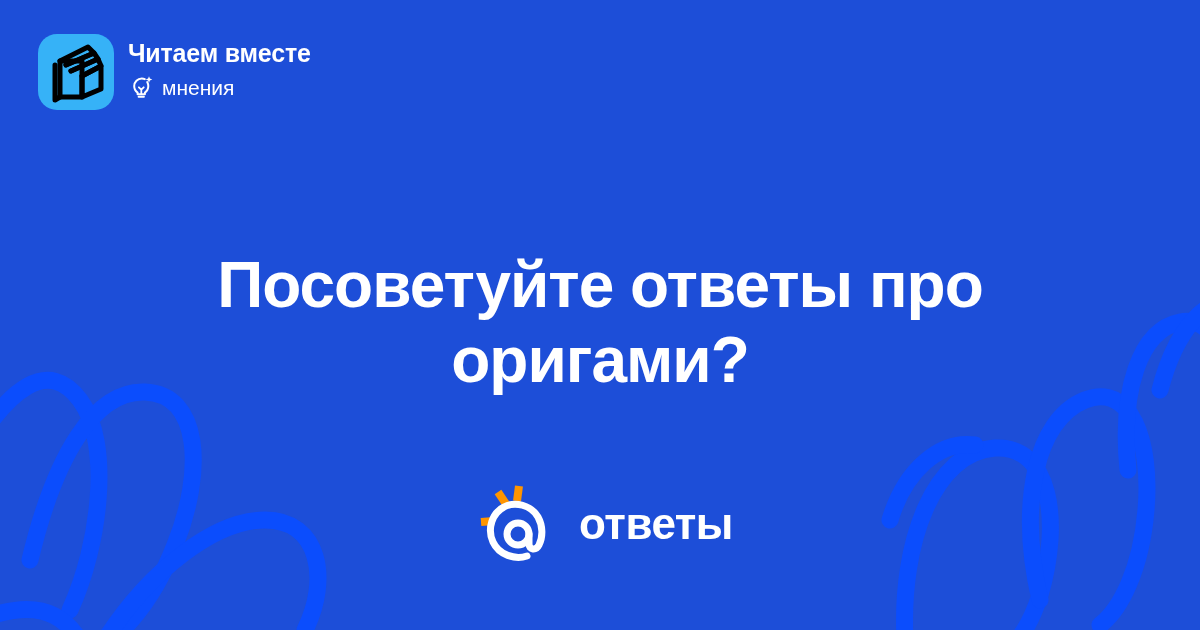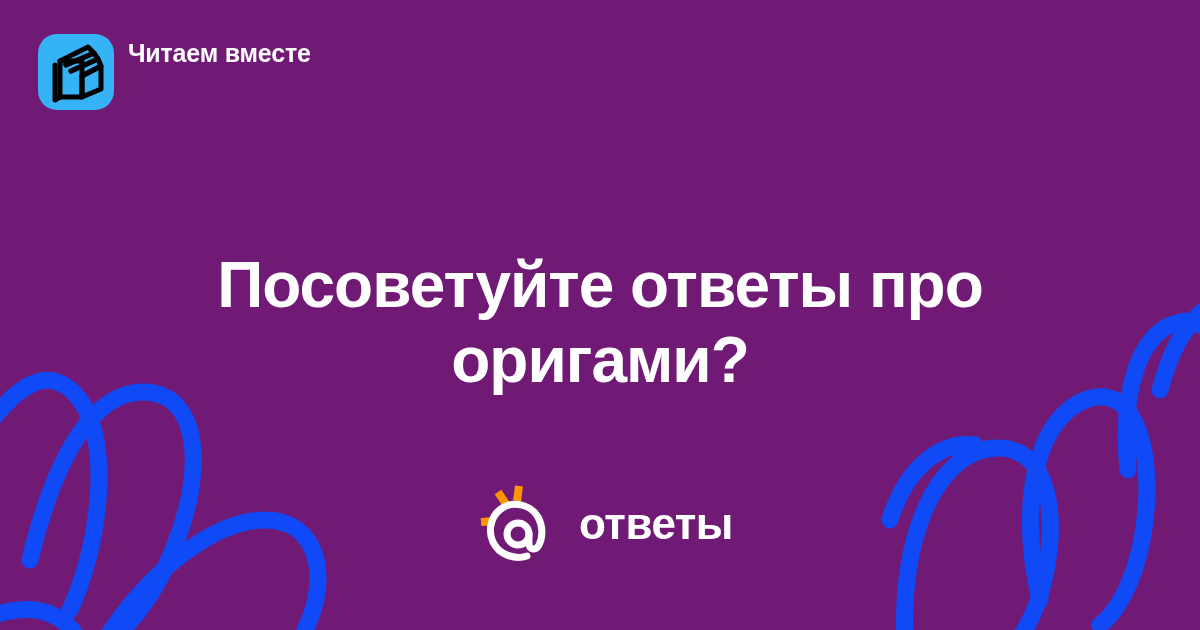--- a/index.html
+++ b/index.html
@@ -5,21 +5,21 @@
   html, body {
     margin: 0;
     padding: 0;
     background: #ffffff;
   }
   #card {
     position: relative;
     width: 1200px;
     height: 630px;
     overflow: hidden;
-    background: #701a75;
+    background: #1d4ed8;
     font-family: "Liberation Sans", "DejaVu Sans", sans-serif;
     box-sizing: border-box;
     padding-left: 16px;
   }
 
   
   #deco {
     position: absolute;
     left: 0; top: 0;
     width: 1200px;
@@ -158,20 +158,29 @@
           <path d="M28 31 L56 19 L60 25 L33 37"></path>
           <path d="M33 37 L60 25 L63 32 L44 42"></path>
           <path d="M44 63 L44 42 L63 32 L63 55 L44 63"></path>
           <path d="M17 31 L17 66 L22 63"></path>
         </g>
       </svg>
     </div>
 
     <div id="brand-text">
       <div id="brand-title">Читаем вместе</div>
+      <div id="brand-sub-row">
+        <svg id="bulb-icon" viewBox="0 0 26 26" xmlns="http://www.w3.org/2000/svg" aria-hidden="true">
+          <path d="M19.2 7.0 C19.9 8.2 20.3 9.6 20.3 11.1 C20.3 14.0 18.8 16.3 16.9 17.6 L16.9 19.2 L9.6 19.2 L9.6 17.6 C7.7 16.3 6.2 14.0 6.2 11.1 C6.2 6.9 9.6 3.5 13.8 3.5 C14.9 3.5 15.9 3.7 16.8 4.1" fill="none" stroke="#ffffff" stroke-width="2" stroke-linecap="round" stroke-linejoin="round"></path>
+          <path d="M10.6 21.7 L15.9 21.7" fill="none" stroke="#ffffff" stroke-width="2" stroke-linecap="round"></path>
+          <path d="M13.3 19.2 L13.3 14.6 M13.3 14.6 L10.9 12.3 M13.3 14.6 L15.7 12.3" fill="none" stroke="#ffffff" stroke-width="1.8" stroke-linecap="round" stroke-linejoin="round"></path>
+          <path d="M21.0 1.2 L21.9 3.6 L24.3 4.5 L21.9 5.4 L21.0 7.8 L20.1 5.4 L17.7 4.5 L20.1 3.6 Z" fill="#ffffff"></path>
+        </svg>
+        <div id="brand-sub">мнения</div>
+      </div>
     </div>
 
   </div>
 
   <h1 id="headline">
     <span>Посоветуйте ответы про</span>
     <span>оригами?</span>
   </h1>
 
   <div id="logo">

